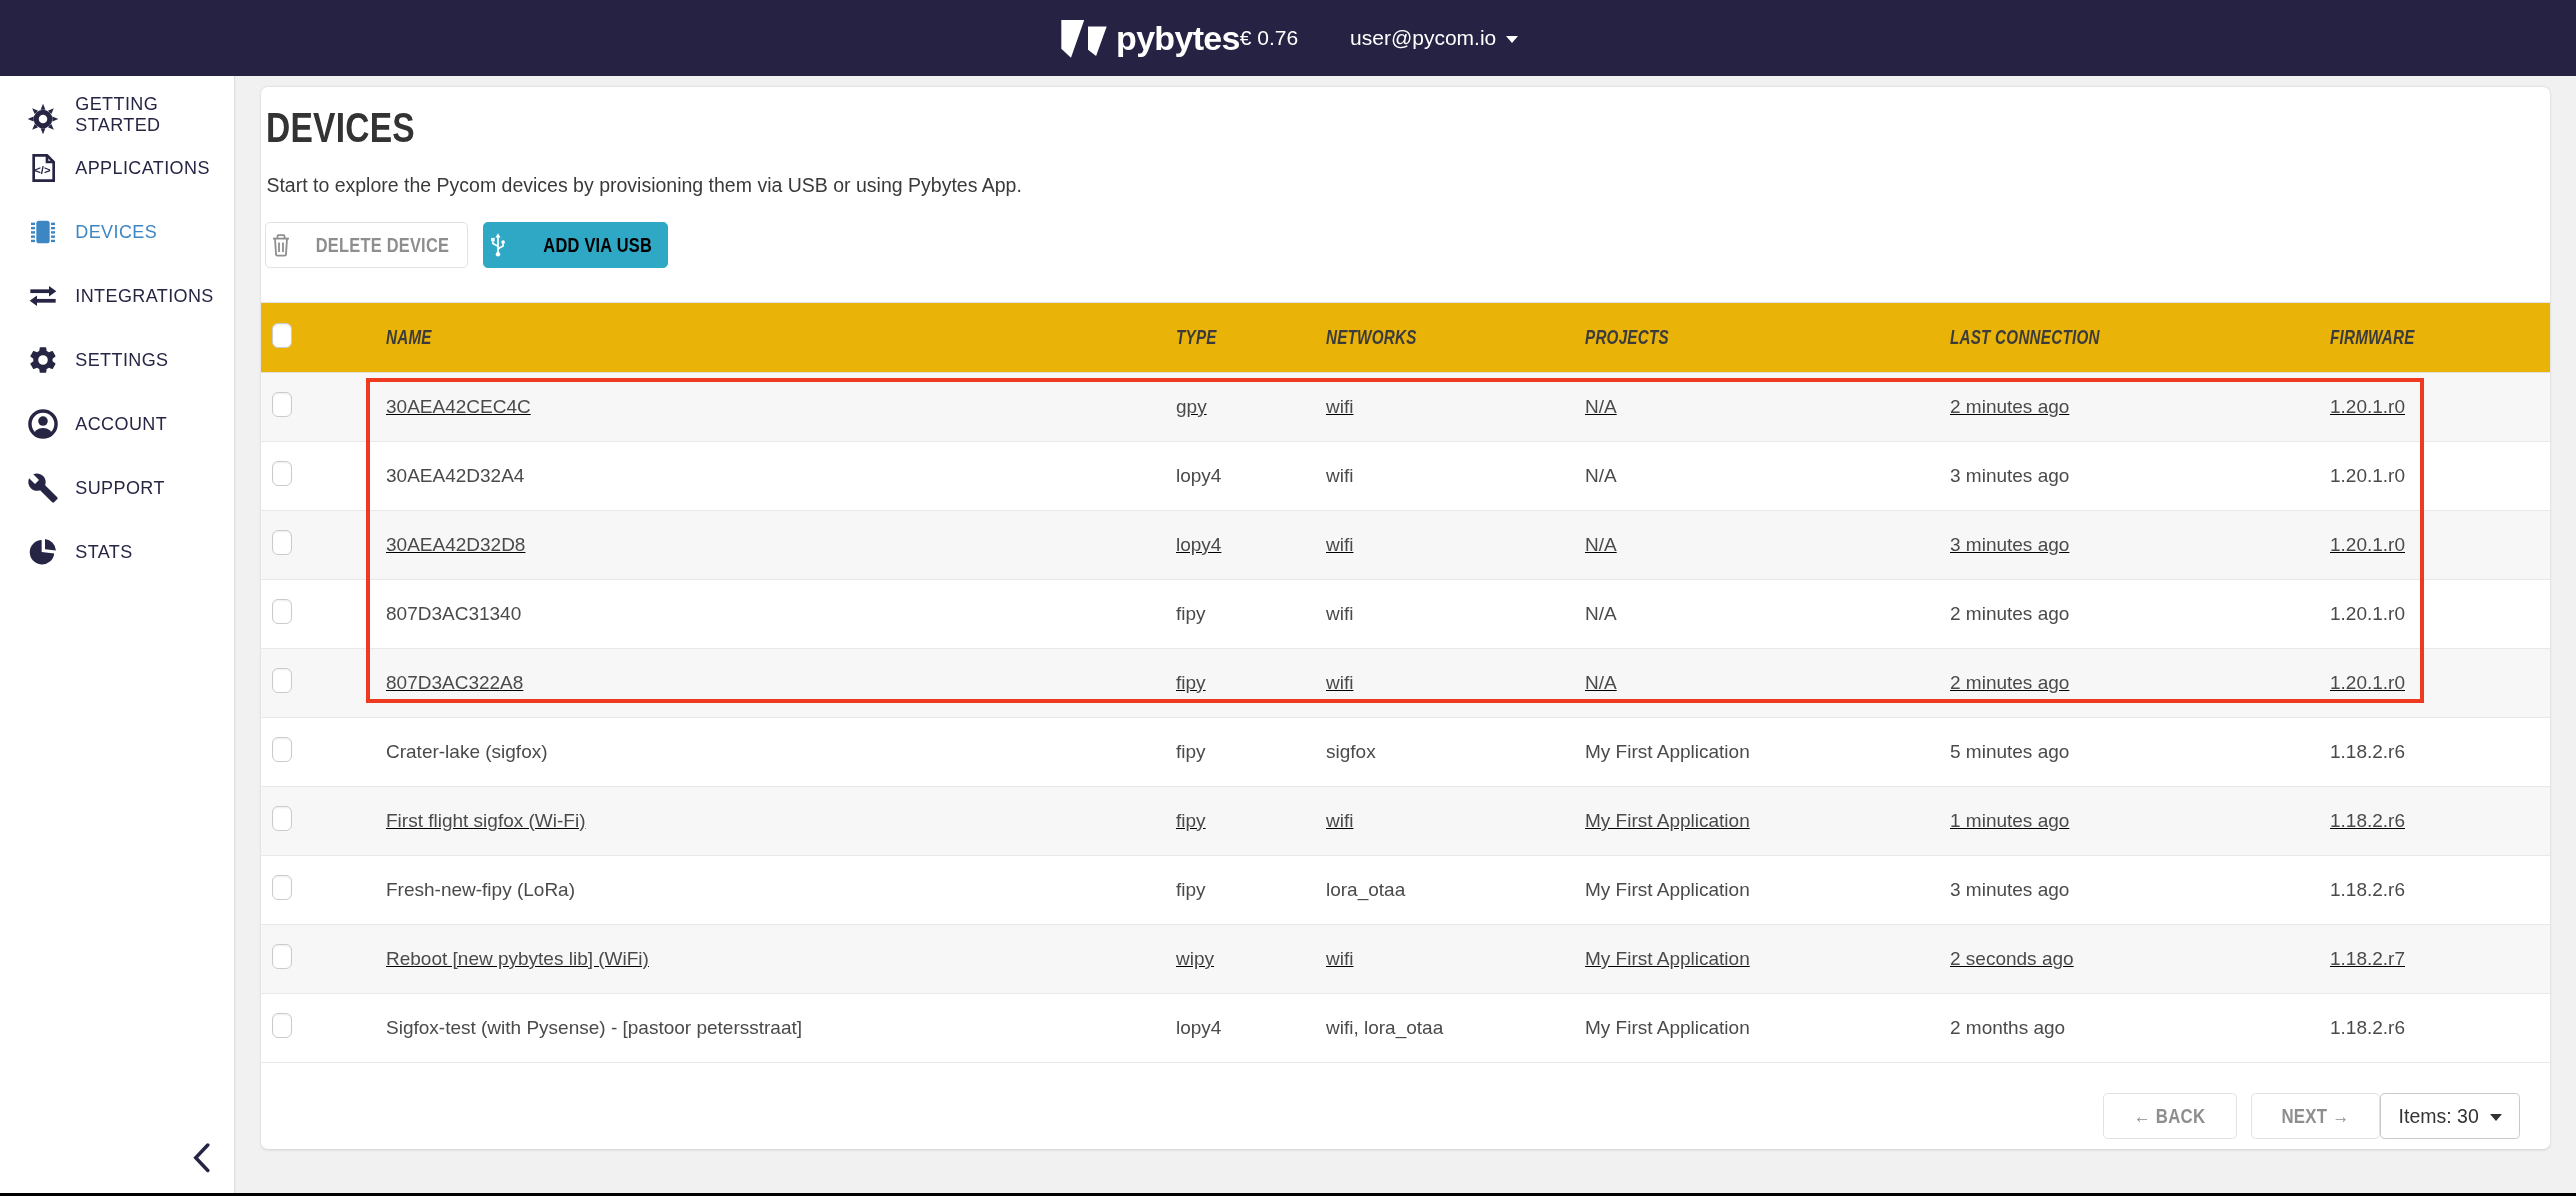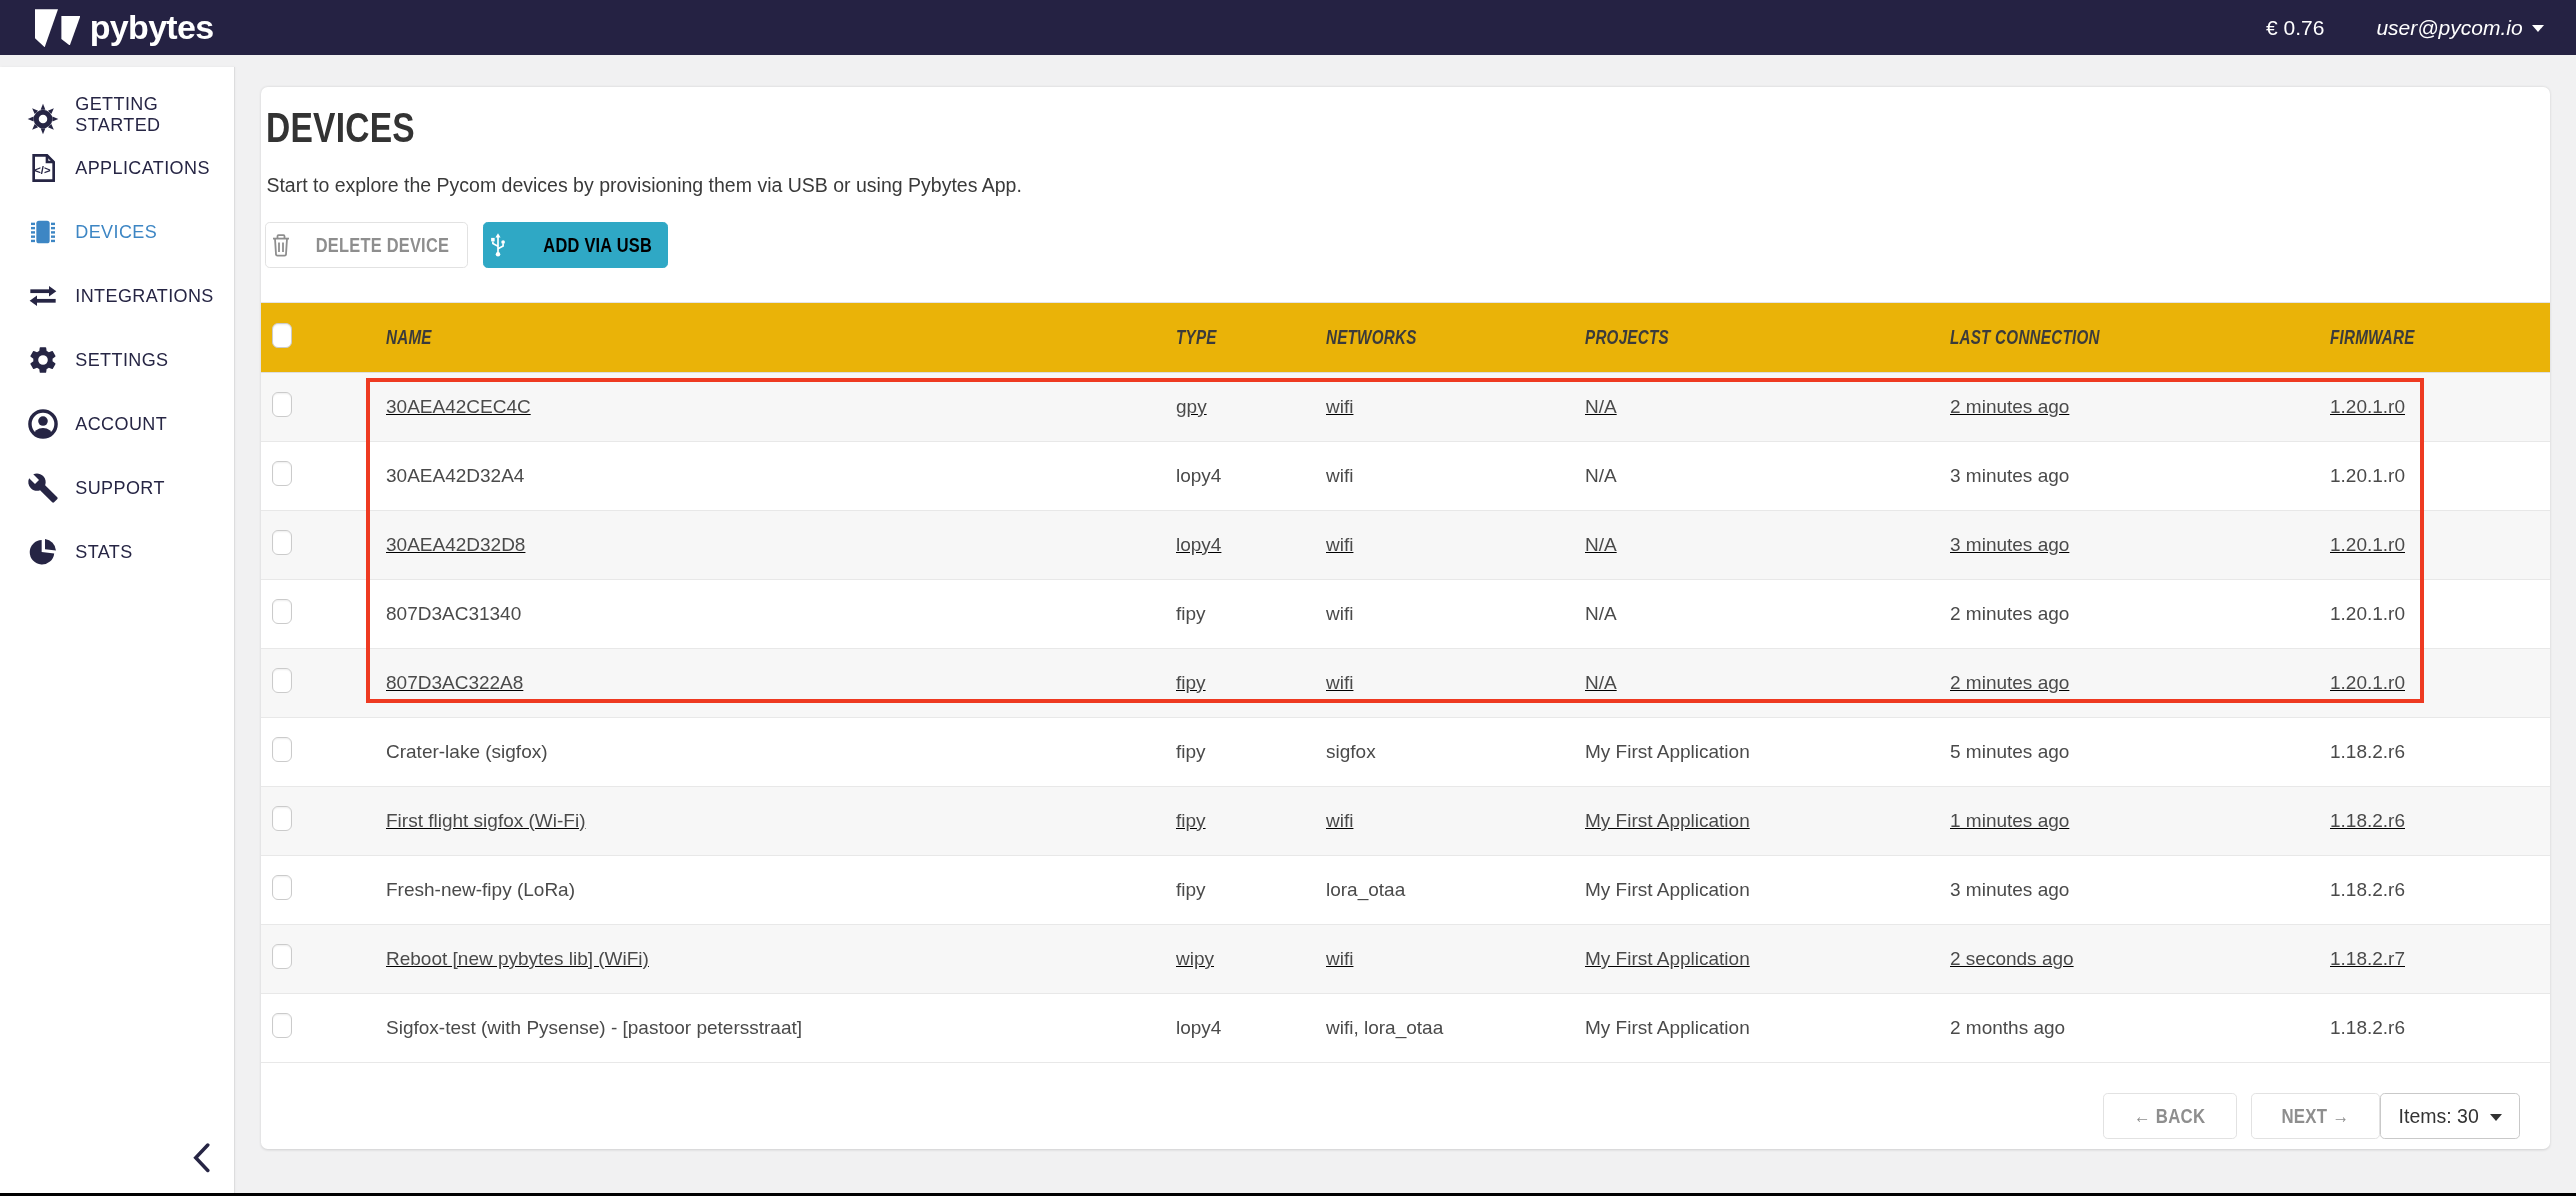--- a/index.html
+++ b/index.html
@@ -1,29 +1,29 @@
 <!DOCTYPE html>
 <html style="font-size:10.7px"><head>
 <meta charset="utf-8">
 <style>
   * { margin:0; padding:0; box-sizing:border-box; }
   html,body { width:2576px; height:1196px; overflow:hidden; }
   body { font-family:"Liberation Sans","DejaVu Sans",sans-serif; background:#f1f1f2; position:relative; }
 
   
-  .topbar { position:absolute; left:0; top:0; width:2576px; height:55px; background:#252243;
-            display:flex; align-items:center; justify-content:space-between; padding:0 32px 0 35px; z-index:30; }
+  .topbar { position:absolute; left:0; top:0; width:2576px; height:76px; background:#252243;
+            display:flex; align-items:center; justify-content:center; padding:0 32px 0 35px; z-index:30; }
   .brand { display:flex; align-items:center; gap:9.4px; }
   .brand-mark { display:flex; align-items:flex-start; gap:3.4px; height:39px; padding-top:1.3px; }
   .mark1 { width:23px; height:38px; background:#fff; clip-path:polygon(0 0,100% 0,42% 100%,0 76%); }
   .mark2 { width:19px; height:29.5px; margin-top:6.7px; background:#fff; clip-path:polygon(0 0,100% 0,44% 100%,0 78%); }
   .brand-text { color:#fff; font-size:34px; font-weight:bold; letter-spacing:-0.7px; }
   .topbar-right { display:flex; align-items:center; gap:52px; }
   .balance { color:#fff; font-size:21px; }
-  .user-menu { color:#fff; font-size:21px; display:flex; align-items:center; gap:9.4px; cursor:pointer;font-style:italic; }
+  .user-menu { color:#fff; font-size:21px; display:flex; align-items:center; gap:9.4px; cursor:pointer; }
   .caret-down { width:0; height:0; border-left:6px solid transparent; border-right:6px solid transparent; border-top:7.4px solid #fff; margin-top:2.7px; }
 
   
   .sidebar { position:absolute; left:0; top:67px; width:235px; height:1129px; background:#fff;
              border-right:0.7px solid #ddddde; box-shadow:1.3px 0 2.7px rgba(0,0,0,.05); z-index:20; }
   .side-item { display:flex; align-items:center; height:64px; padding-left:25.5px; gap:14.8px;
                color:#262544; cursor:pointer; }
   .side-item:first-child { margin-top:5.4px;align-items:flex-end; }
   .side-icon { width:35px; height:35px; display:flex; align-items:center; justify-content:center; flex:0 0 35px; }
   .side-icon svg { width:32px; height:32px; }

